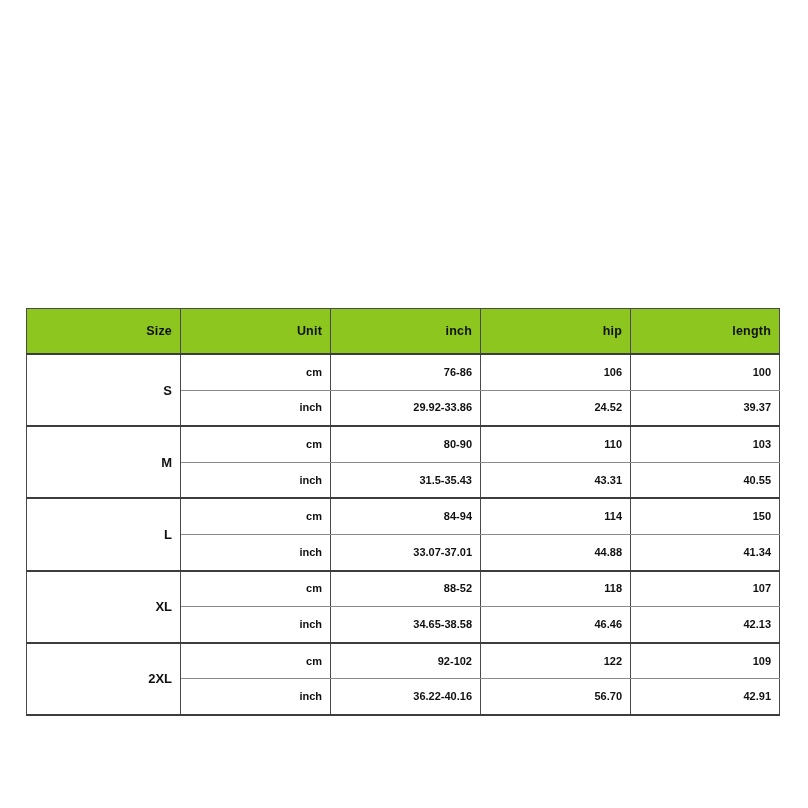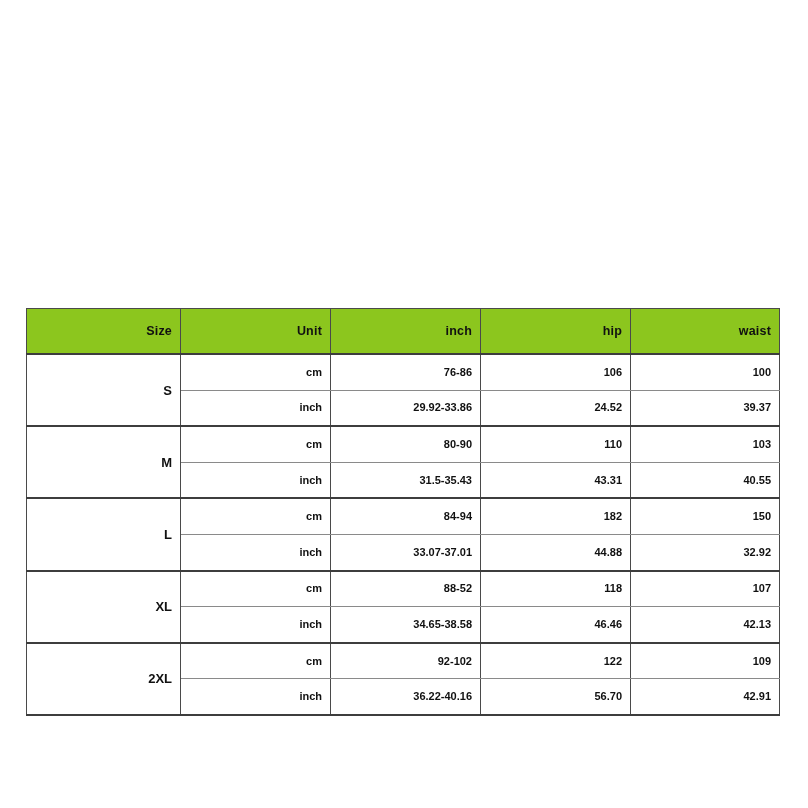--- a/index.html
+++ b/index.html
@@ -88,21 +88,21 @@
       <col class="col-waist">
       <col class="col-hip">
       <col class="col-length">
     </colgroup>
     <thead>
       <tr>
         <th>Size</th>
         <th>Unit</th>
         <th>inch</th>
         <th>hip</th>
-        <th>waist</th>
+        <th>length</th>
       </tr>
     </thead>
     <tbody>
 
       <tr class="row-cm">
         <td class="size-cell" rowspan="2">S</td>
         <td class="data-cell">cm</td>
         <td class="data-cell">76-86</td>
         <td class="data-cell">106</td>
         <td class="data-cell">100</td>
@@ -125,28 +125,28 @@
         <td class="data-cell">inch</td>
         <td class="data-cell">31.5-35.43</td>
         <td class="data-cell">43.31</td>
         <td class="data-cell">40.55</td>
       </tr>
 
       <tr class="row-cm">
         <td class="size-cell" rowspan="2">L</td>
         <td class="data-cell">cm</td>
         <td class="data-cell">84-94</td>
-        <td class="data-cell">182</td>
+        <td class="data-cell">114</td>
         <td class="data-cell">150</td>
       </tr>
       <tr class="row-inch">
         <td class="data-cell">inch</td>
         <td class="data-cell">33.07-37.01</td>
         <td class="data-cell">44.88</td>
-        <td class="data-cell">32.92</td>
+        <td class="data-cell">41.34</td>
       </tr>
 
       <tr class="row-cm">
         <td class="size-cell" rowspan="2">XL</td>
         <td class="data-cell">cm</td>
         <td class="data-cell">88-52</td>
         <td class="data-cell">118</td>
         <td class="data-cell">107</td>
       </tr>
       <tr class="row-inch">

